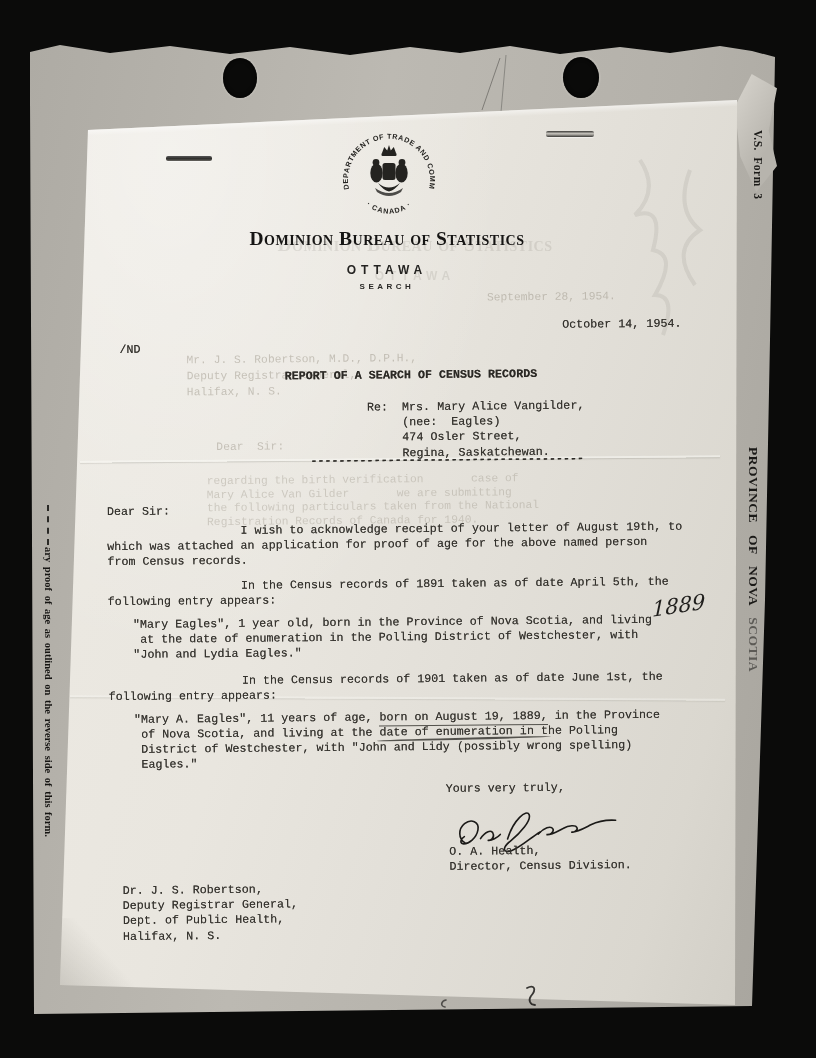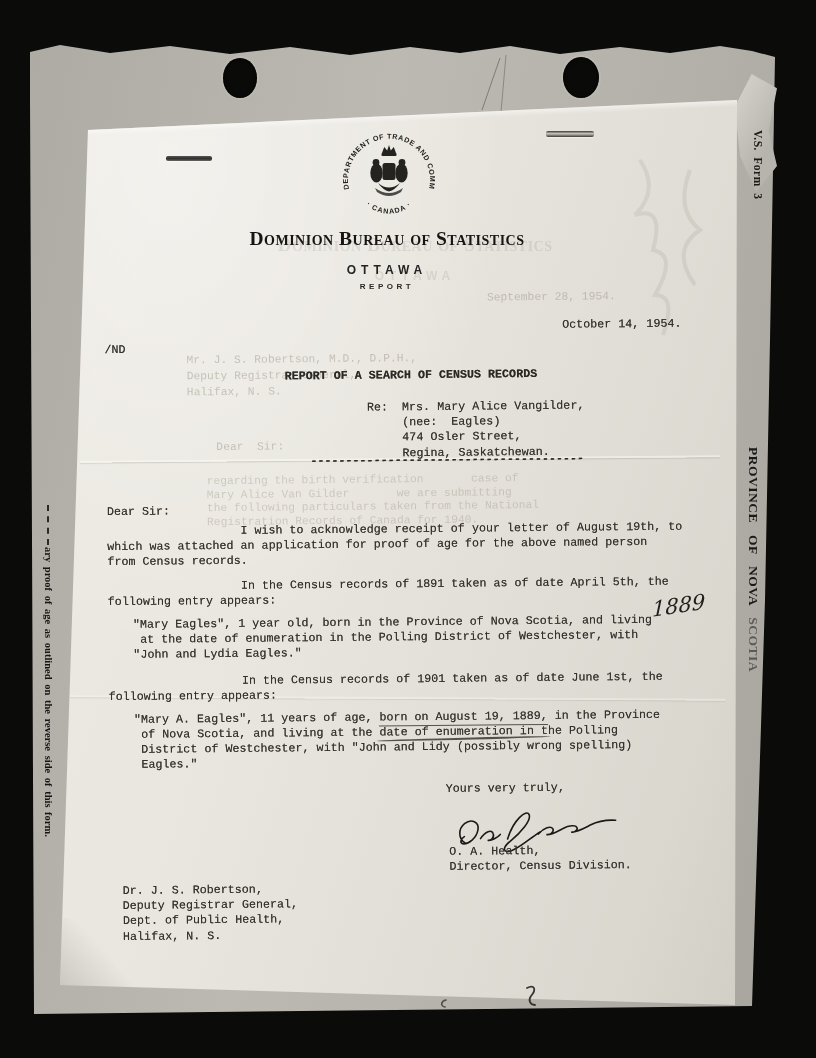--- a/index.html
+++ b/index.html
@@ -142,27 +142,27 @@
           <ellipse cx="62.5" cy="43" rx="6.2" ry="9.5"></ellipse>
           <circle cx="37" cy="32.5" r="3.4"></circle>
           <circle cx="63" cy="32.5" r="3.4"></circle>
           <rect x="43.5" y="33" width="13" height="17" rx="2.5"></rect>
           <path d="M 39,53 Q 50,62 61,53 Q 56,60 50,61.5 Q 44,60 39,53 z"></path>
           <path d="M 36,58 Q 50,68 64,58 l -2,4 Q 50,70 38,62 z" opacity=".8"></path>
         </g>
       </svg>
       <div class="bureau">Dominion Bureau of Statistics</div>
       <div class="city">OTTAWA</div>
-      <div class="country">REPORT</div>
+      <div class="country">SEARCH</div>
     </div>
 
     <div class="body-tilt">
       <pre class="ghost" style="left:430px;top:193px;">September 28, 1954.</pre>
       <pre class="typed" style="left:505px;top:222px;">October 14, 1954.</pre>
-      <pre class="typed" style="left:47px;top:243px;">/ND</pre>
+      <pre class="typed" style="left:62px;top:243px;">/ND</pre>
       <pre class="ghost" style="left:129px;top:253px;">Mr. J. S. Robertson, M.D., D.P.H.,
 Deputy Registrar General,
 Halifax, N. S.</pre>
 
       <pre class="typed strong" style="left:227px;top:271px;">REPORT OF A SEARCH OF CENSUS RECORDS</pre>
 
       <pre class="typed" style="left:309px;top:303px;">Re:  Mrs. Mary Alice Vangilder,
      (nee:  Eagles)
      474 Osler Street,
      Regina, Saskatchewan.</pre>

